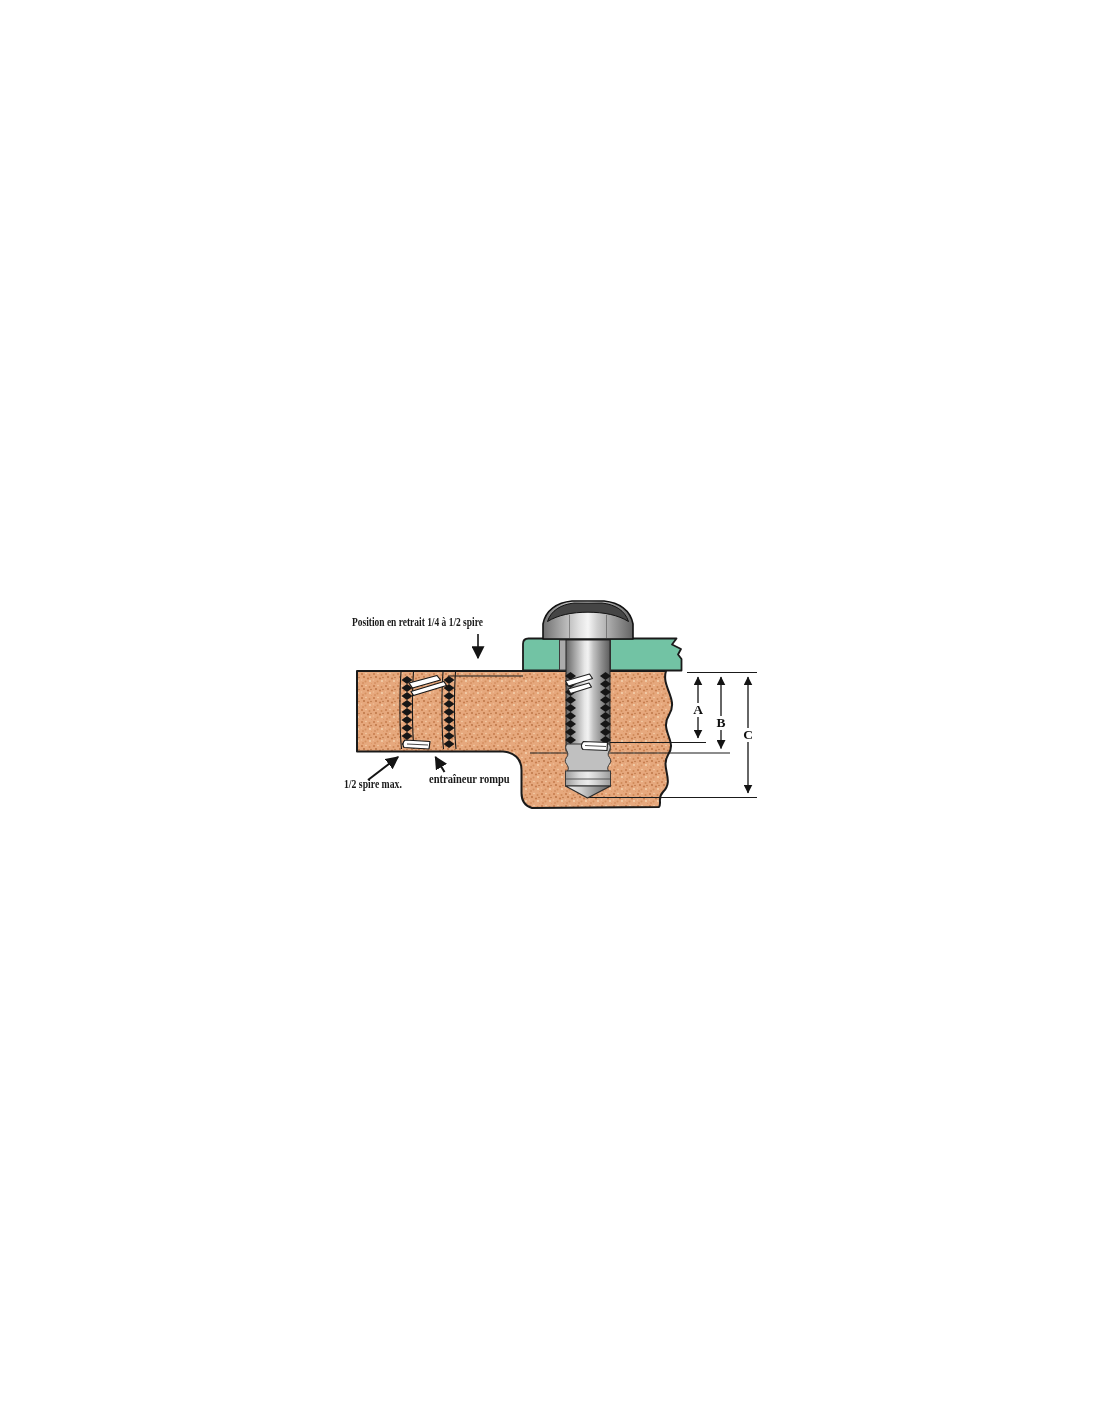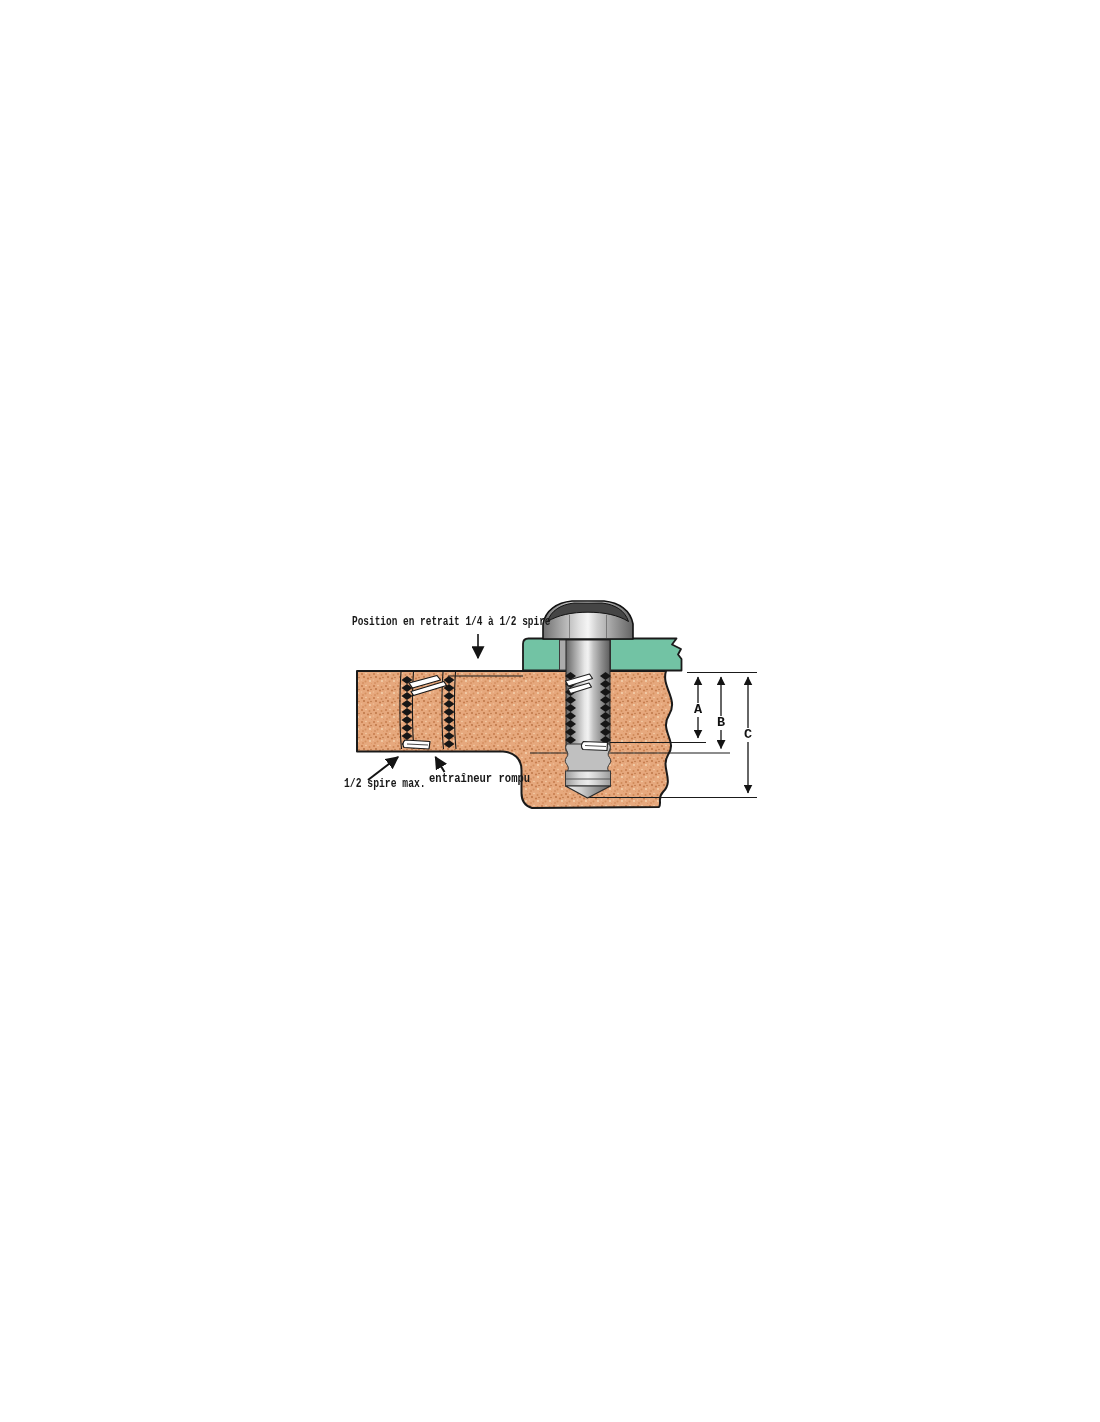--- a/index.html
+++ b/index.html
@@ -1,18 +1,18 @@
 <!DOCTYPE html>
 <html><head>
 <meta charset="utf-8">
 <style>
   html,body{margin:0;padding:0;background:#ffffff;}
   .canvas{
     position:relative;width:1100px;height:1422px;background:#ffffff;overflow:hidden;
-    font-family:Liberation Mono, monospace;
+    font-family:Liberation Serif, serif;
   }
   .diagram-svg{position:absolute;left:0;top:0;}
   .lbl{
     position:absolute;font-weight:bold;color:#191919;font-size:13.5px;
     line-height:14px;white-space:nowrap;transform-origin:left center;
   }
   .lbl.squeeze70{transform:scale(0.70,1);}
   .lbl.squeeze72{transform:scale(0.72,1);}
   .lbl.squeeze78{transform:scale(0.78,1);}
   .dim{

